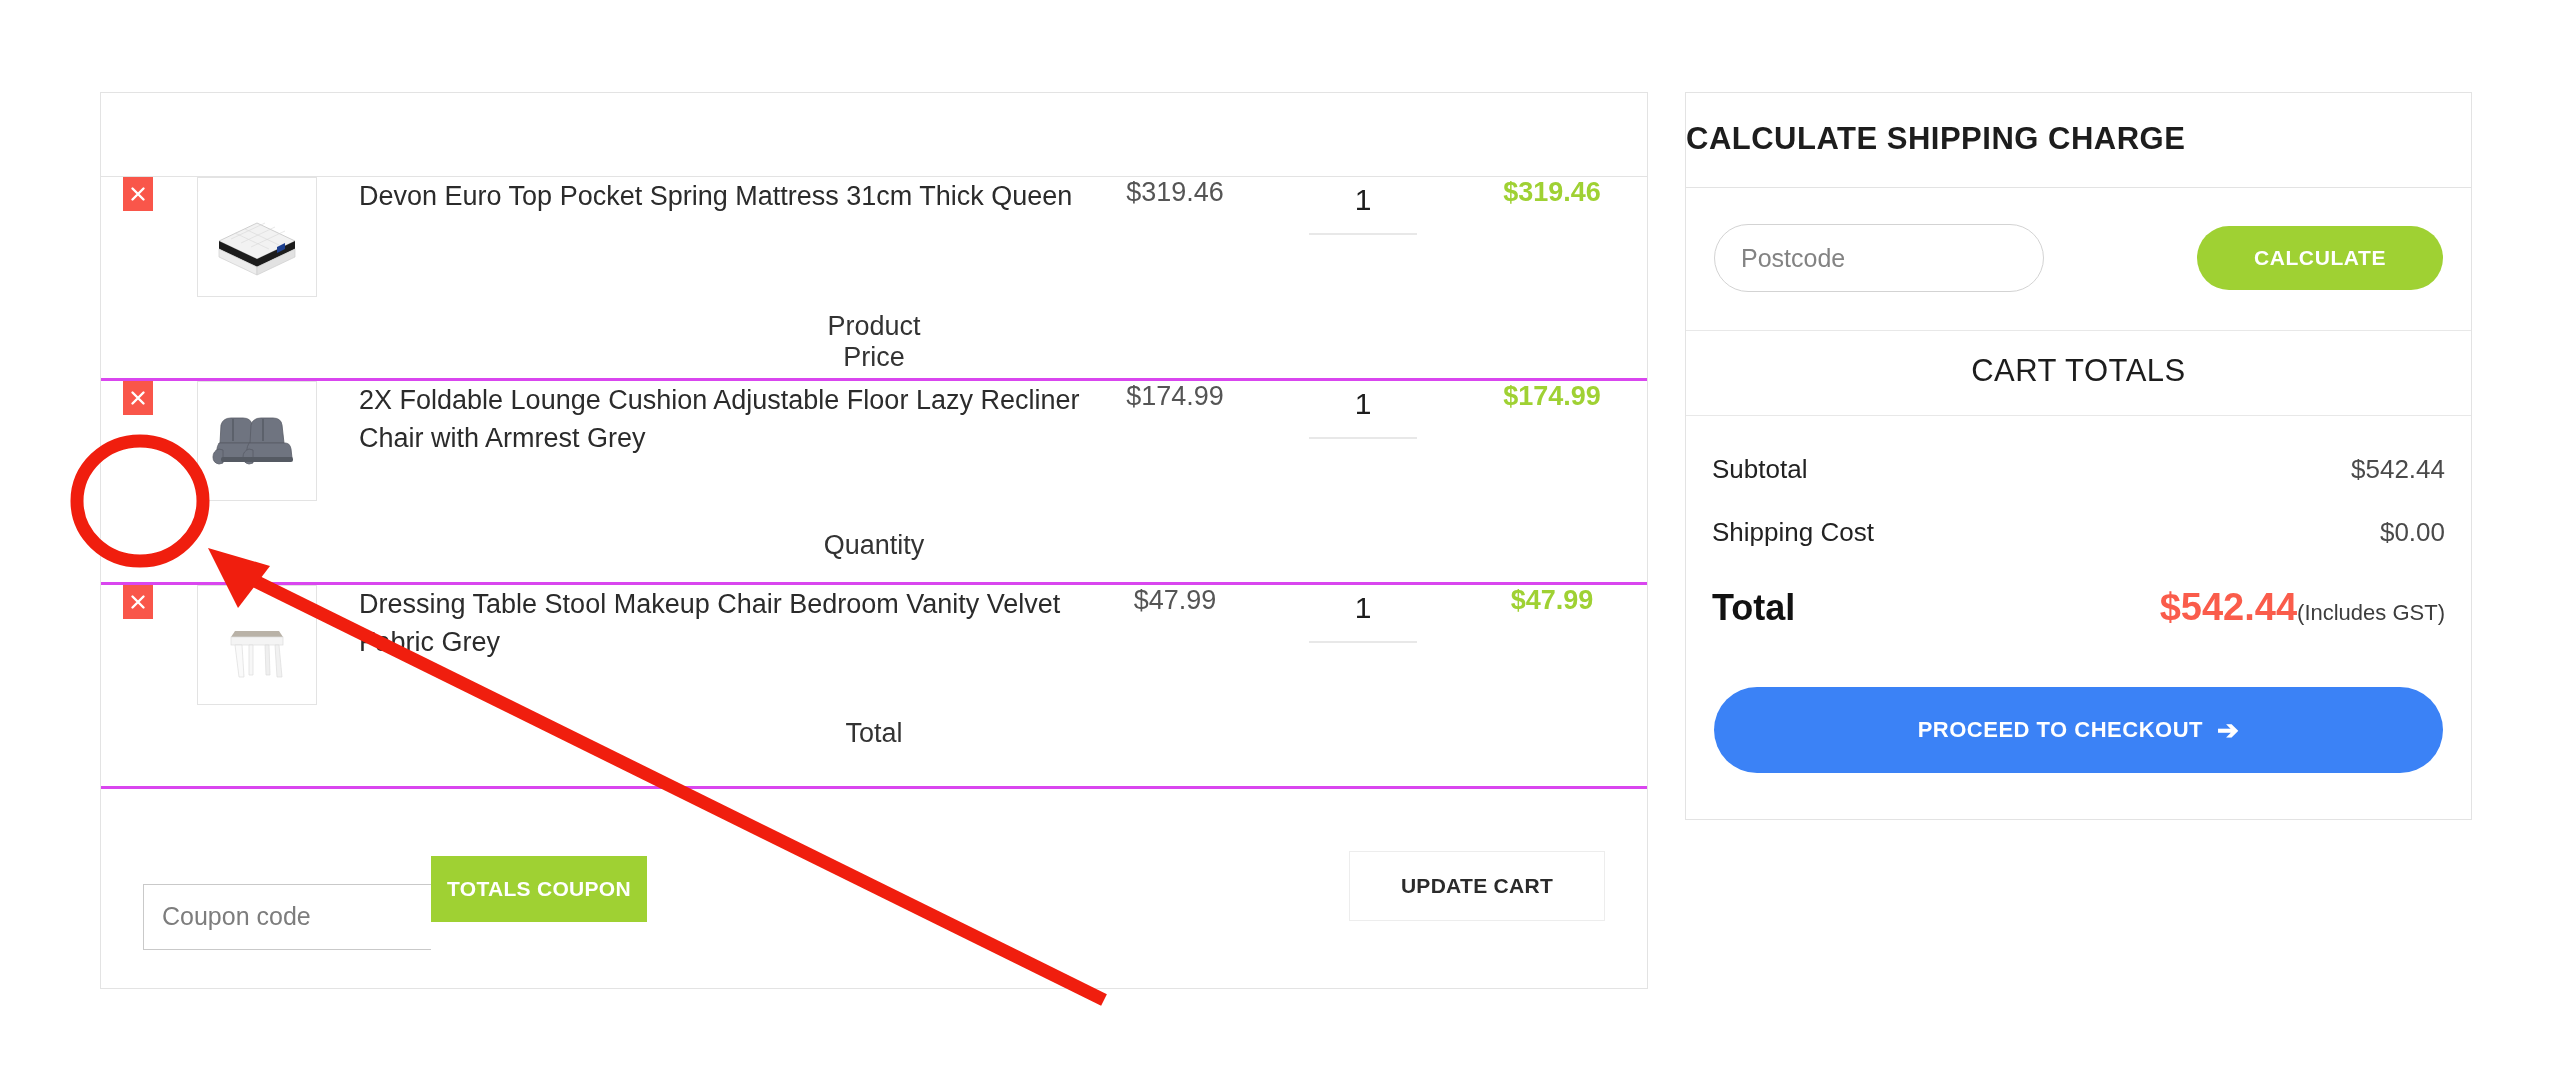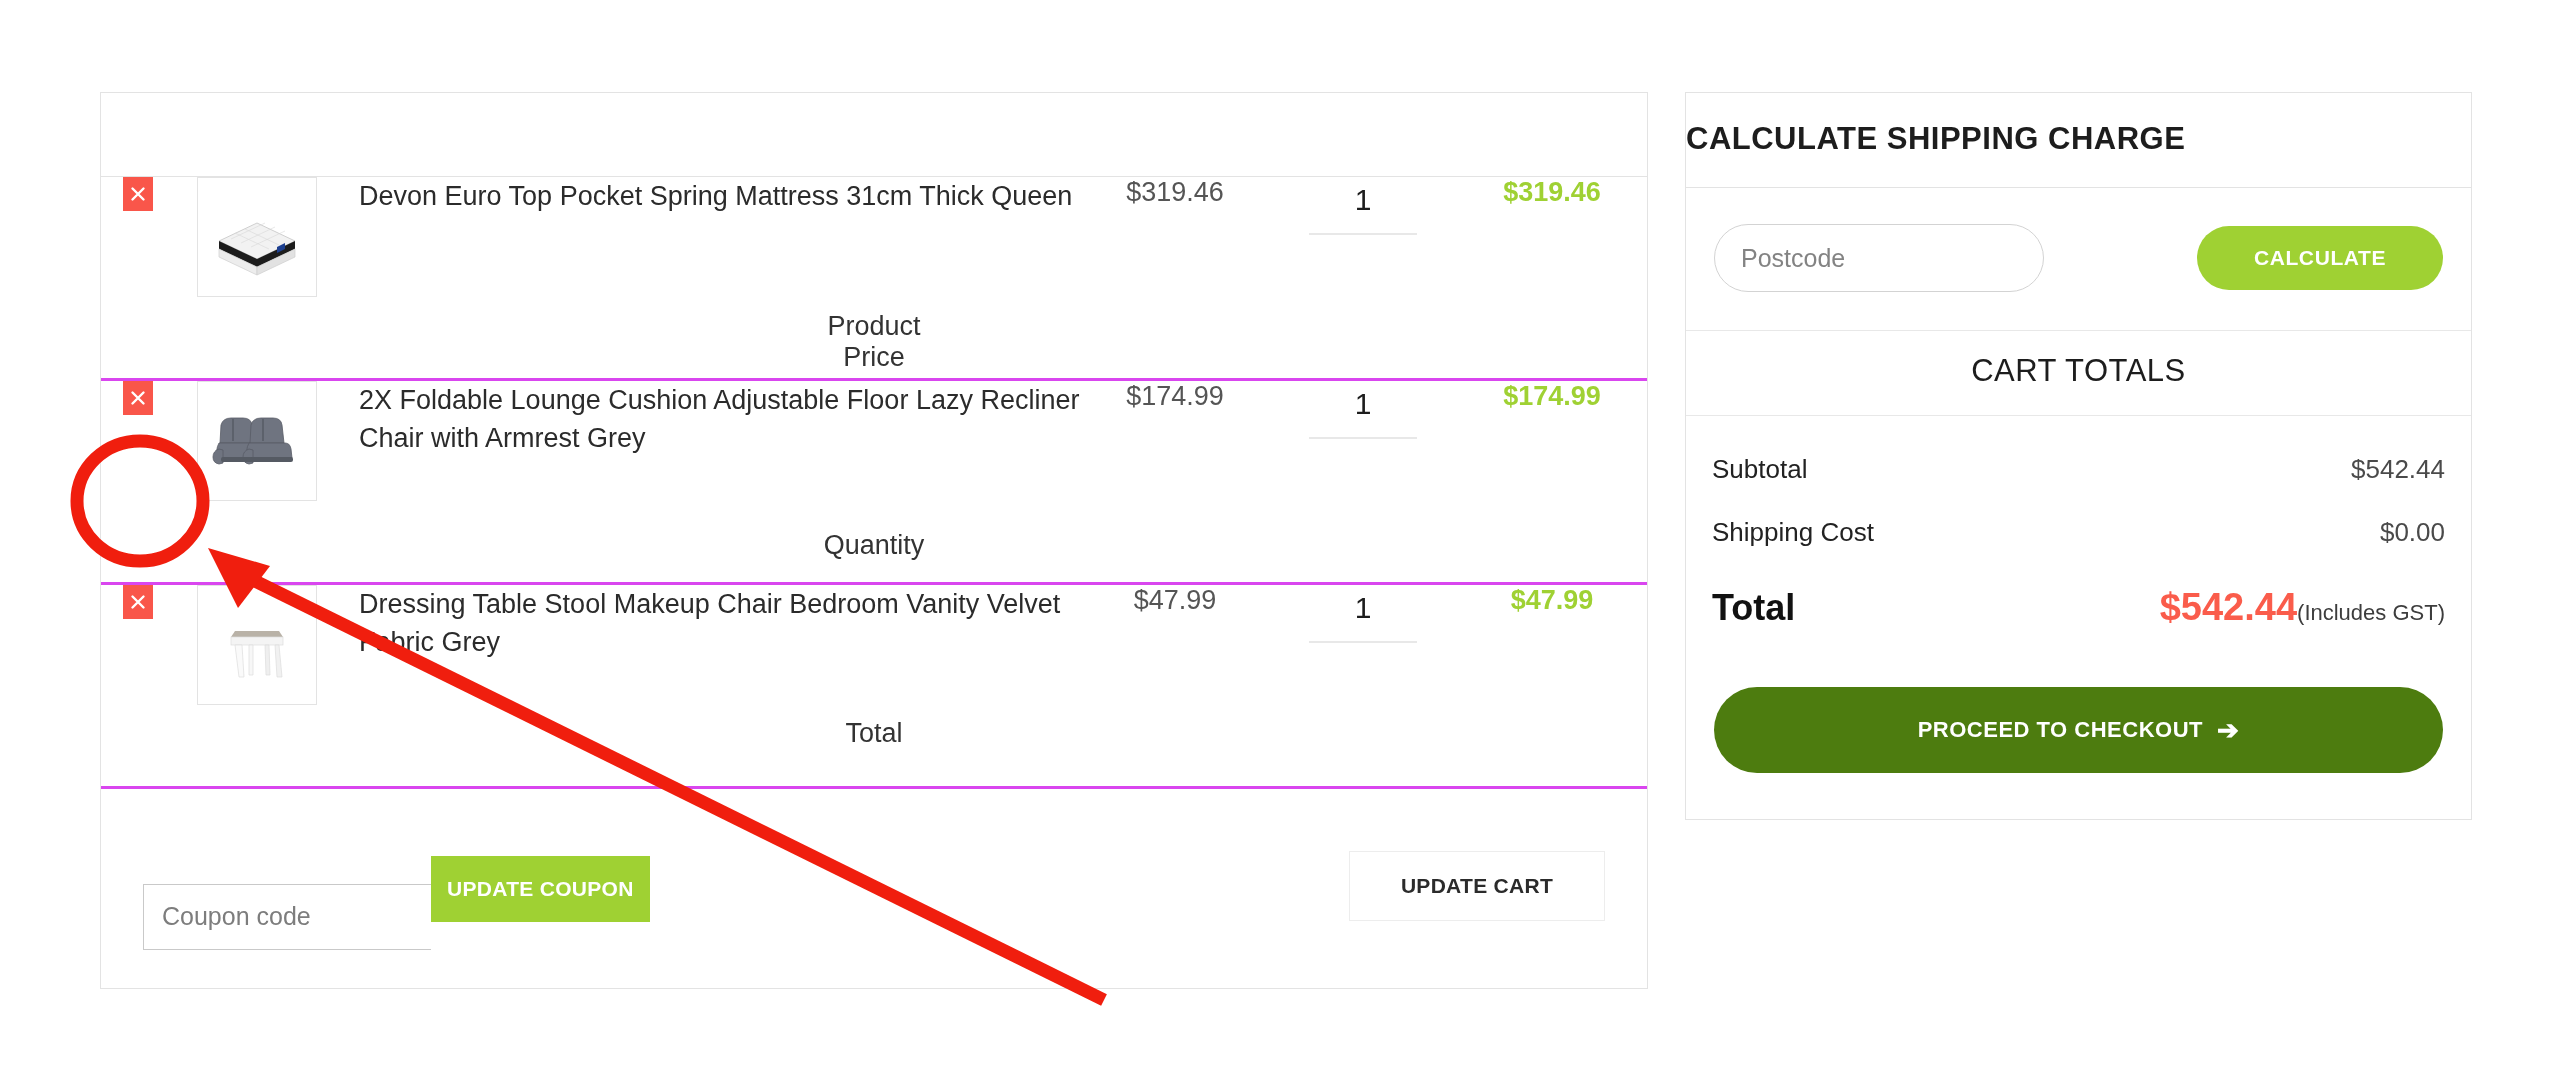--- a/index.html
+++ b/index.html
@@ -252,21 +252,21 @@
     color: #fa5c4b;
     font-weight: 600;
   }
   .gst-note { font-size: 22px; color: #3d3d3d; }
   .checkout-wrap { padding: 42px 28px 46px 28px; }
   .checkout-btn {
     width: 100%;
     height: 86px;
     border: none;
     border-radius: 43px;
-    background: #4d7c0f;
+    background: #3b82f6;
     color: #ffffff;
     font-size: 22px;
     font-weight: 700;
     letter-spacing: .5px;
     cursor: pointer;
     display: flex;
     align-items: center;
     justify-content: center;
     gap: 14px;
     font-family: "Liberation Sans", sans-serif;
@@ -410,21 +410,21 @@
       <div class="col-price price-cell">$47.99</div>
       <div class="col-qty">
         <input class="qty-input" type="text" value="1" style="">
       </div>
       <div class="col-total total-cell">$47.99</div>
     </div>
 
     <div class="cart-actions">
       <div class="coupon-wrap">
         <input class="coupon-input" type="text" placeholder="Coupon code" style="">
-        <button class="apply-coupon">UPDATE COUPON</button>
+        <button class="apply-coupon">TOTALS COUPON</button>
       </div>
       <button class="update-cart">UPDATE CART</button>
     </div>
 
   </div>
 
   <div class="side-panel">
 
     <div class="panel-title">CALCULATE SHIPPING CHARGE</div>
 

